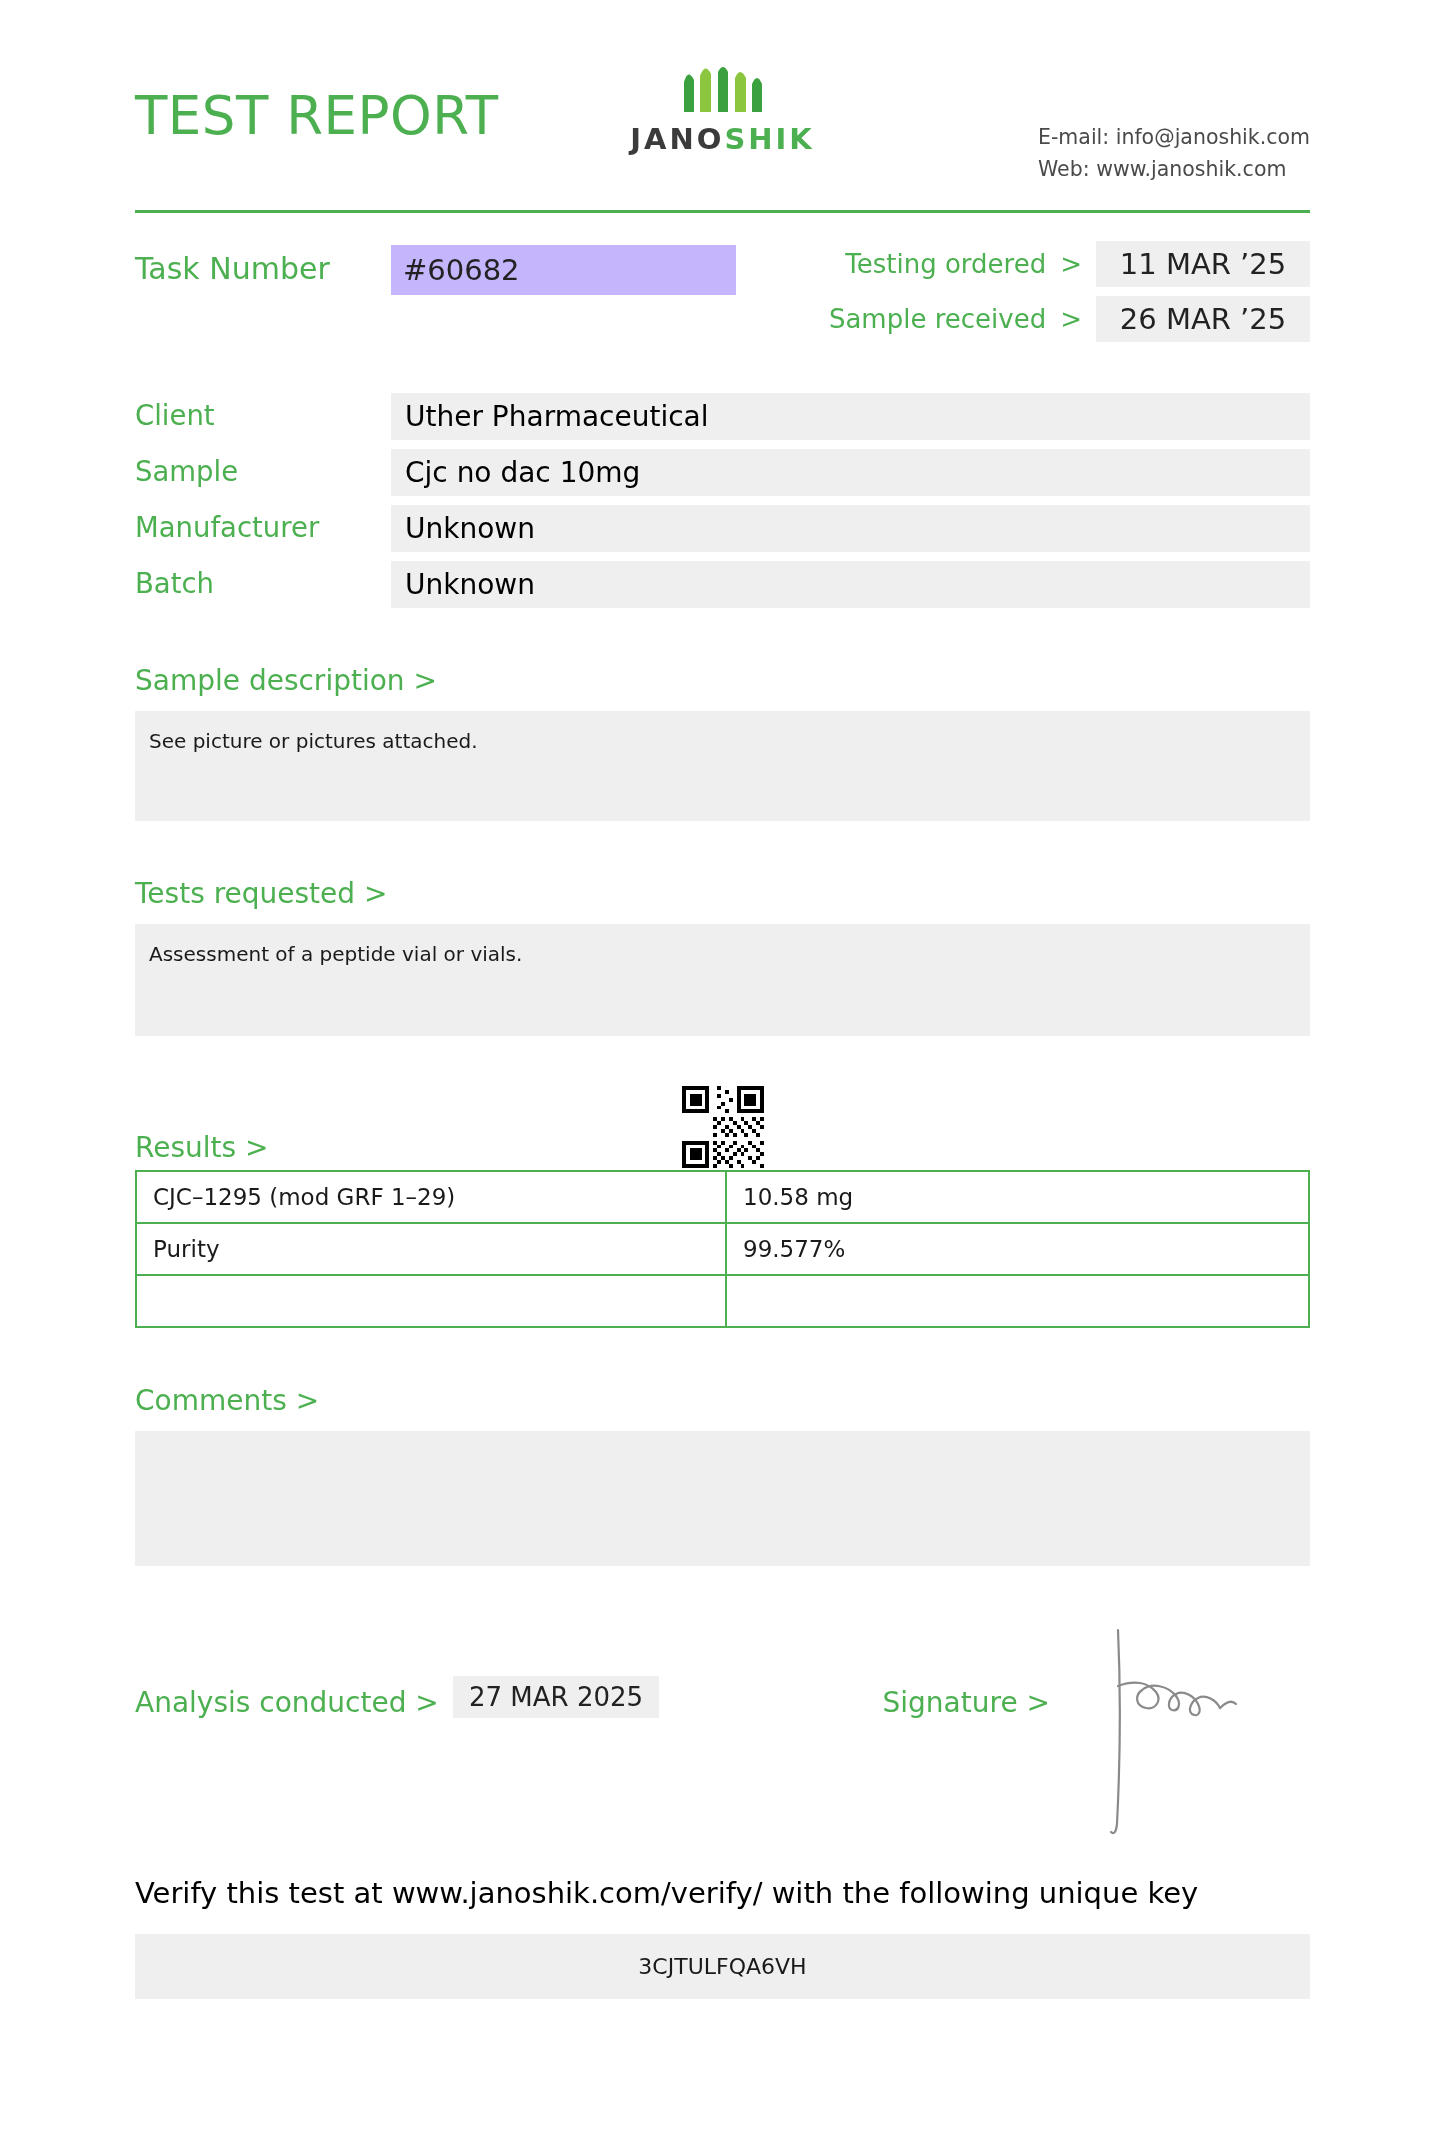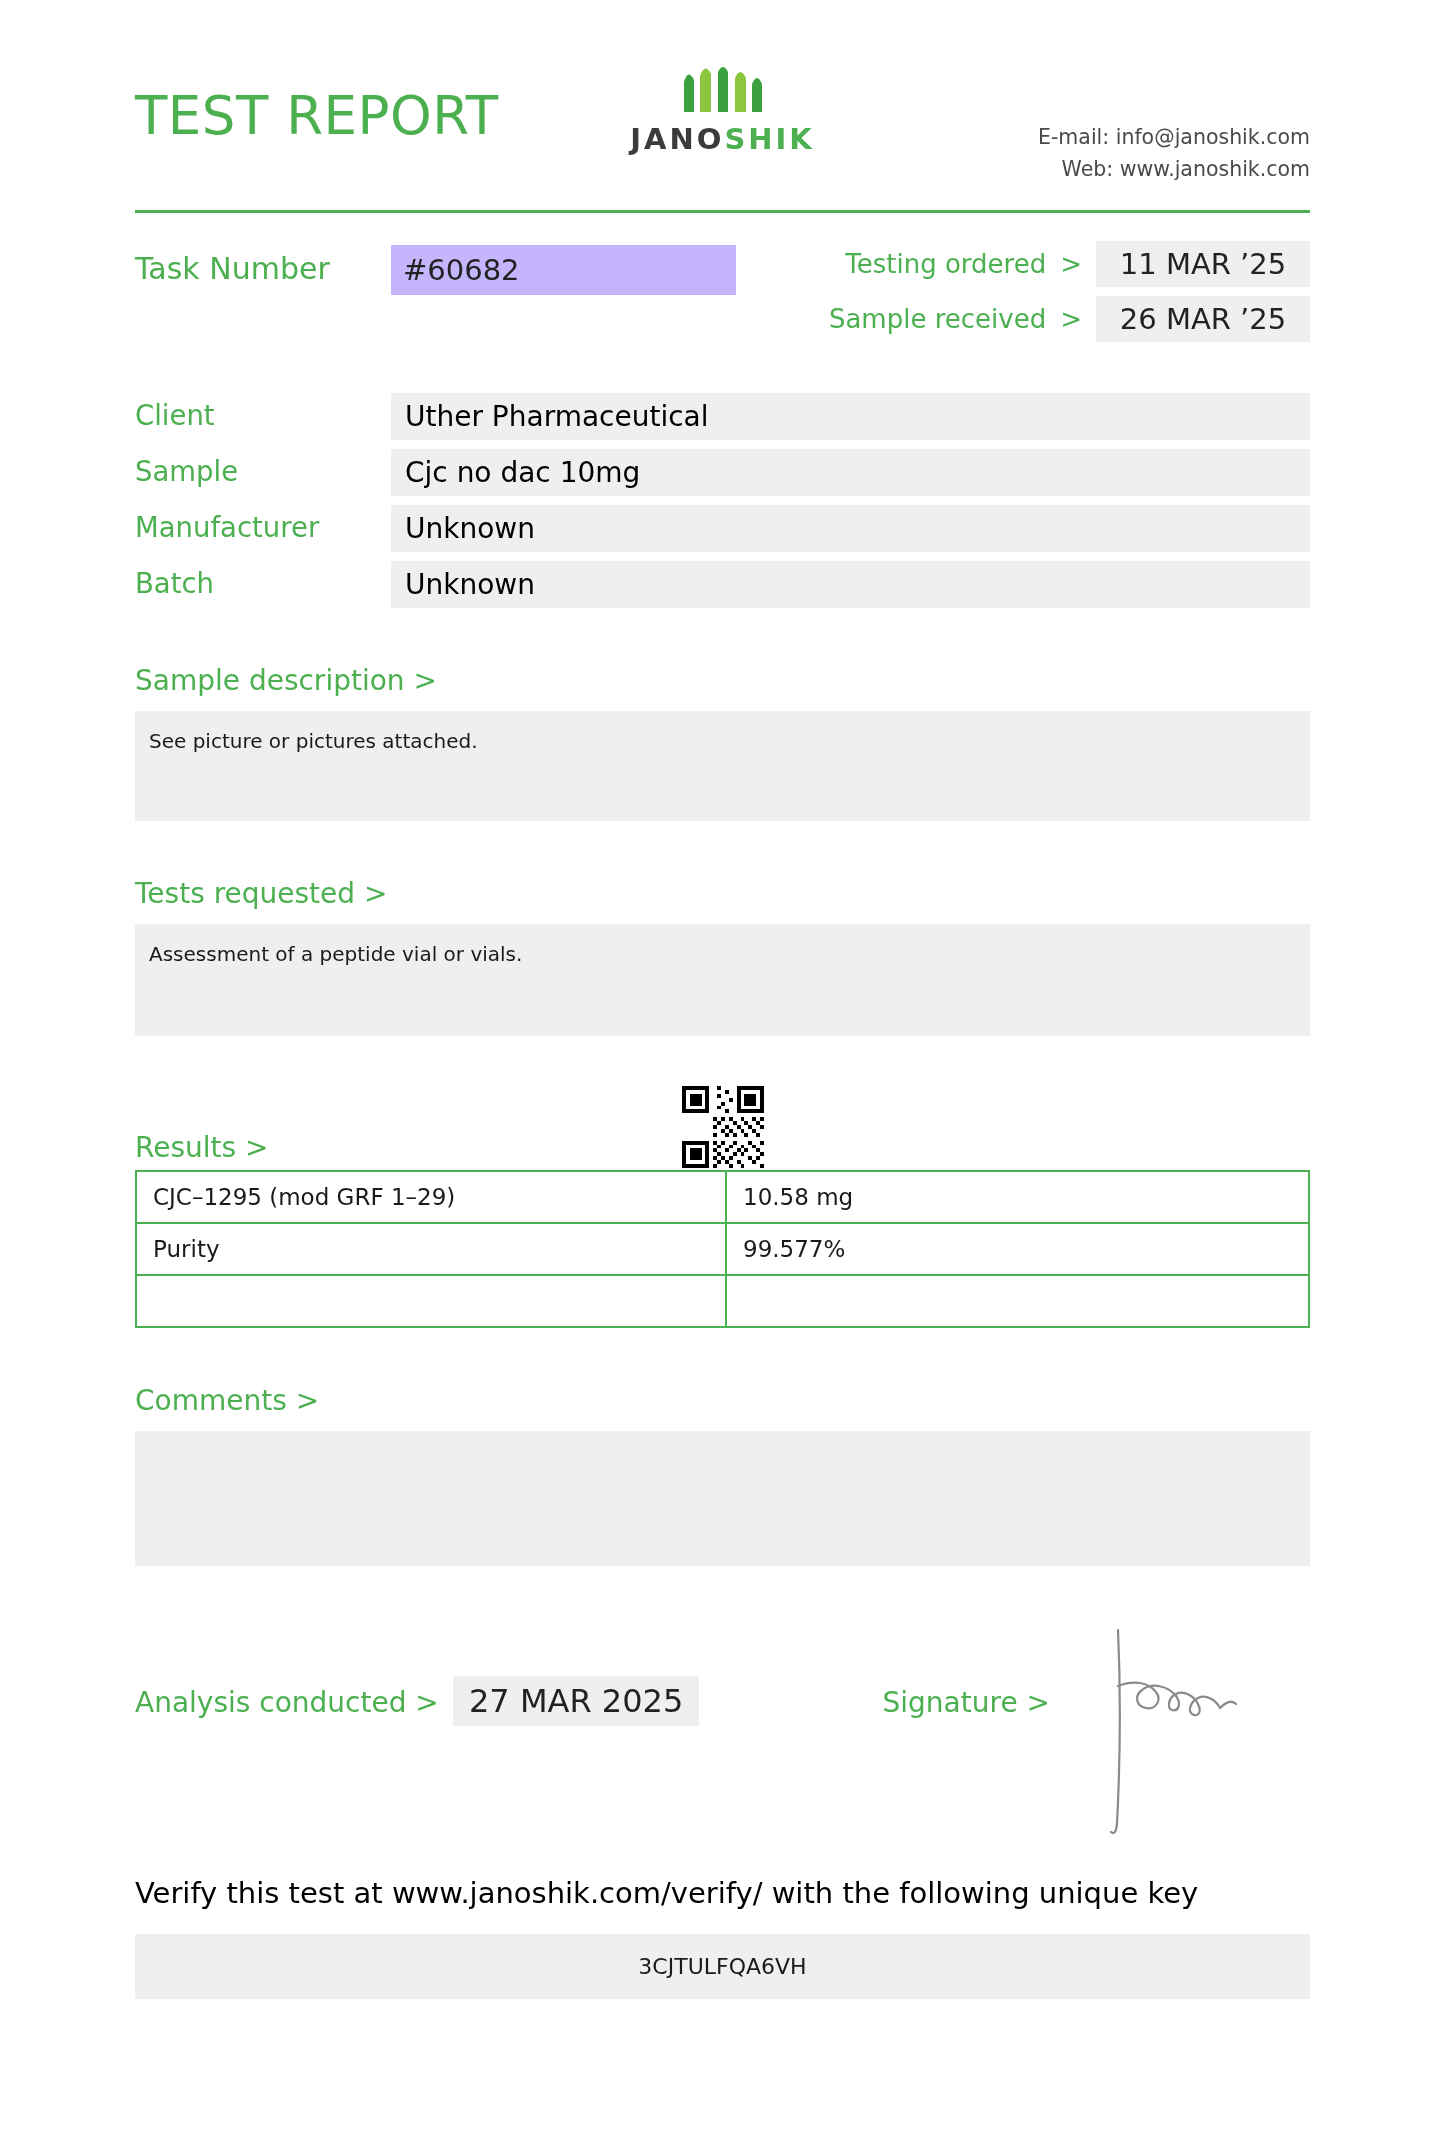--- a/index.html
+++ b/index.html
@@ -58,21 +58,20 @@
     font-size: 29px;
     letter-spacing: 3px;
     font-weight: 700;
   }
   .logo-text .dark { color: #3b3b3b; }
   .logo-text .green { color: #4cb050; }
   .contact {
     position: absolute;
     right: 0;
     top: 122px;
-    text-align: right;
     font-size: 20.5px;
     color: #4a4a4a;
     line-height: 1.55;
   }
 
   .rule {
     height: 3px;
     background: #4cb050;
     margin-top: 10px;
   }
@@ -216,21 +215,21 @@
   .analysis-label {
     position: absolute;
     left: 0; top: 10px;
     font-size: 28px;
     color: #4cb050;
   }
   .analysis-value {
     position: absolute;
     left: 318px; top: 0;
     background: #efefef;
-    font-size: 32px;
+    font-size: 26px;
     color: #222;
     padding: 6px 16px;
   }
   .sig-label {
     position: absolute;
     right: 260px; top: 10px;
     font-size: 28px;
     color: #4cb050;
     white-space: nowrap;
   }

